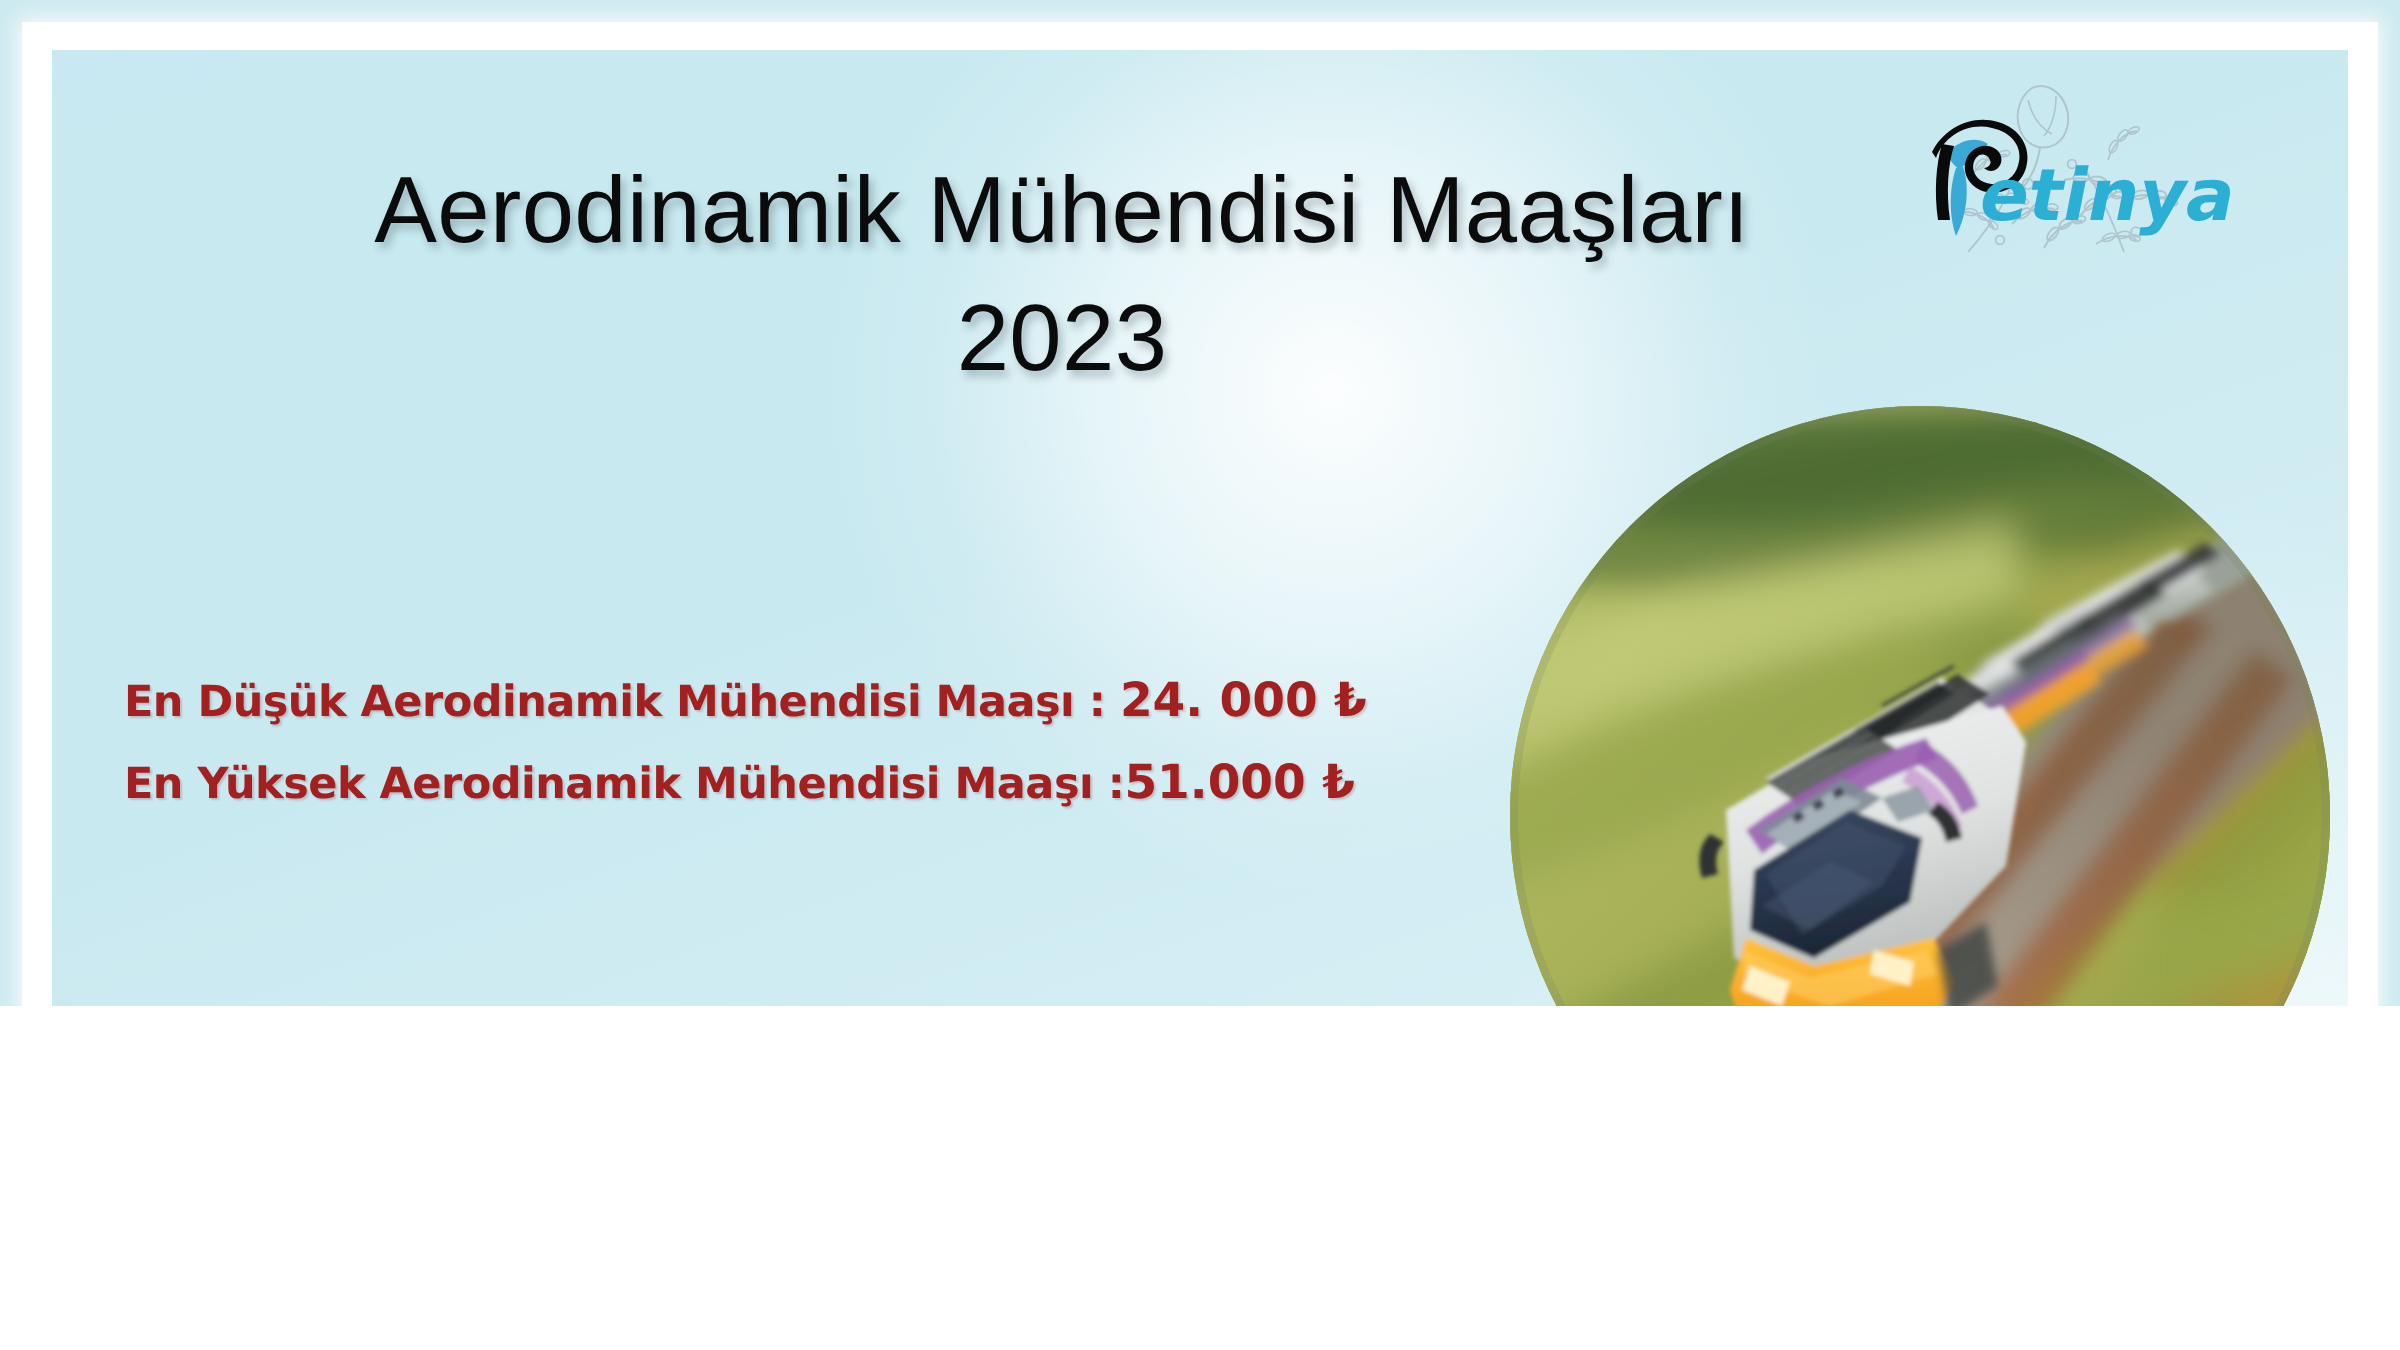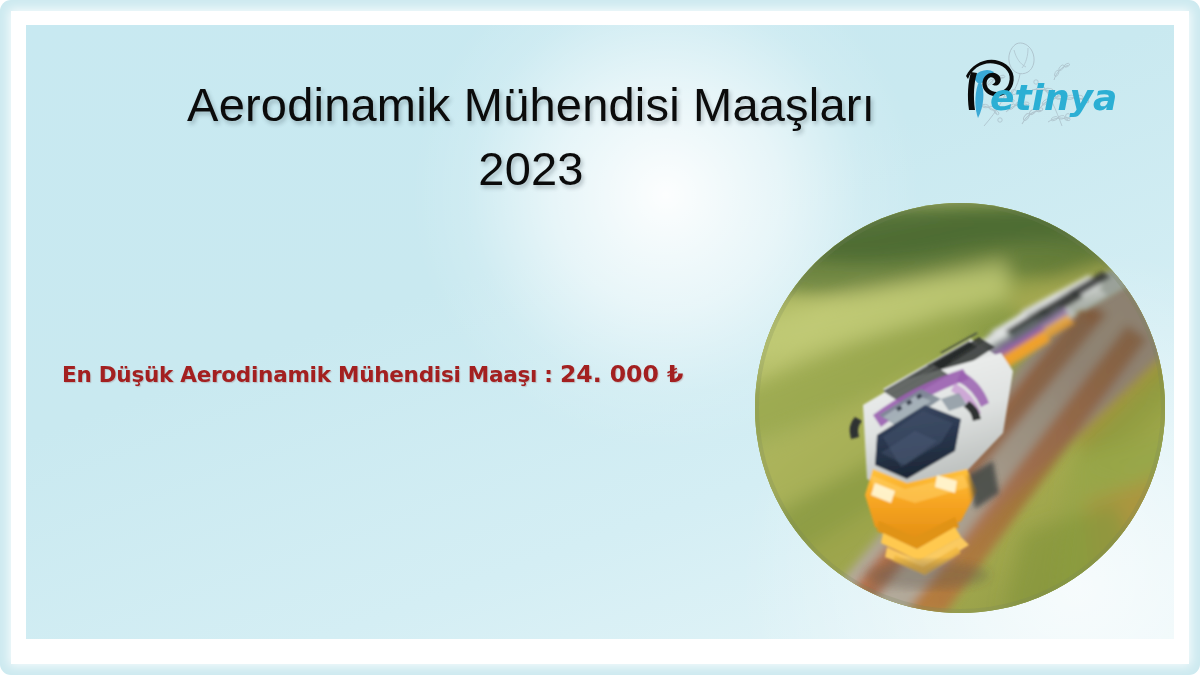--- a/index.html
+++ b/index.html
@@ -11,24 +11,23 @@
     width: 1200px;
     height: 675px;
     overflow: hidden;
     font-family: "Liberation Sans", sans-serif;
   }
 
   
   .canvas {
     position: relative;
     width: 1200px;
-    height: 675px;
+    height: 503px;
     background: #cdeaf0;
     overflow: hidden;
-    border-radius: 11px;
   }
 
   
   .frame-white {
     position: absolute;
     left: 11px;
     top: 11px;
     width: 1178px;
     height: 653px;
     background: #ffffff;
@@ -80,21 +79,20 @@
   }
   .salary-row {
     font-family: "DejaVu Sans", sans-serif;
     font-weight: bold;
     font-size: 21.5px;
     color: #a32020;
     letter-spacing: -0.25px;
     white-space: nowrap;
     text-shadow: 1px 1px 1px rgba(120,40,40,0.22);
     padding: 6px 0 7px 24px;
-    margin-top: 24px;
   }
   .salary-row .amount {
     font-size: 23.5px;
     letter-spacing: 0px;
   }
 
   
   .photo-circle {
     position: absolute;
     left: 729px;   
@@ -128,20 +126,23 @@
 
     <div class="heading">Aerodinamik Mühendisi Maaşları
 2023</div>
 
     <div class="salary-block">
 
       <div class="salary-row">
         <span>En Düşük Aerodinamik Mühendisi Maaşı : </span><span class="amount">24. 000 ₺</span>
       </div>
 
+      <div class="salary-row">
+        <span>En Yüksek Aerodinamik Mühendisi Maaşı :</span><span class="amount">51.000 ₺</span>
+      </div>
 
     </div>
 
     <div class="photo-circle">
       <svg viewBox="0 0 410 410" xmlns="http://www.w3.org/2000/svg" aria-hidden="true">
         <defs>
 
           <linearGradient id="fieldL" x1="0" y1="0" x2="1" y2="1">
             <stop offset="0%" stop-color="#9fae55"></stop>
             <stop offset="22%" stop-color="#b7c06a"></stop>

